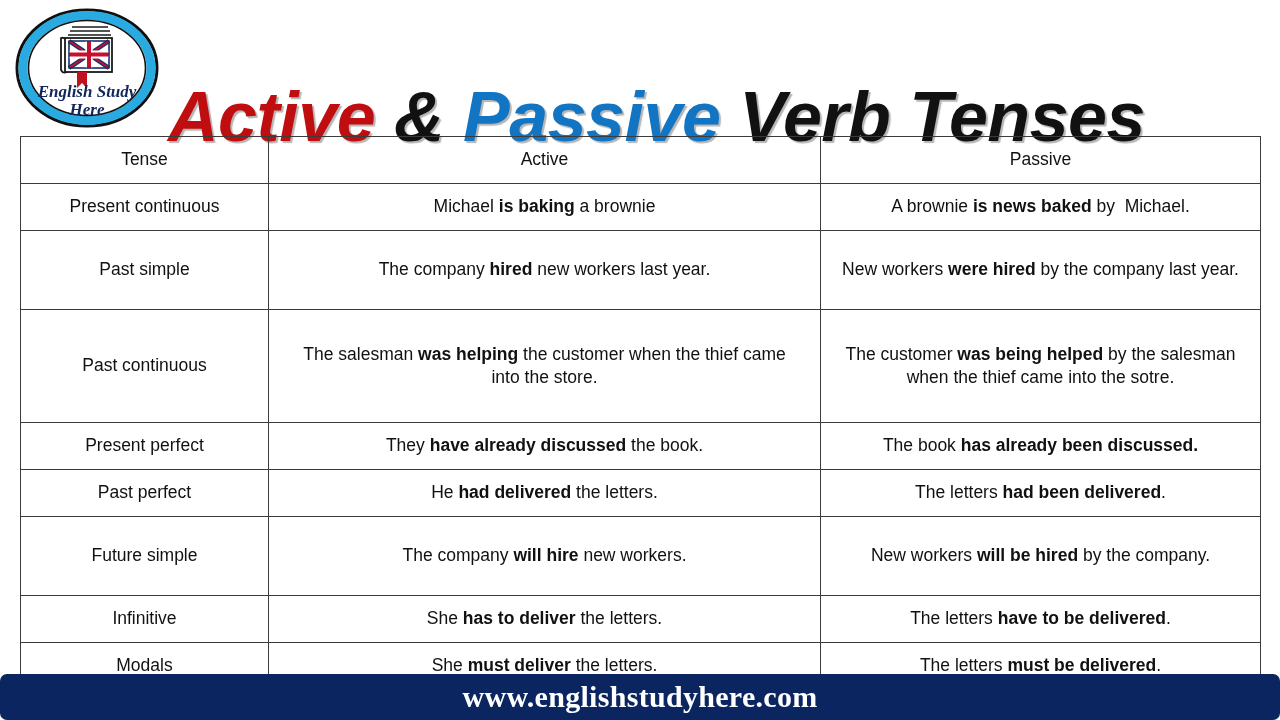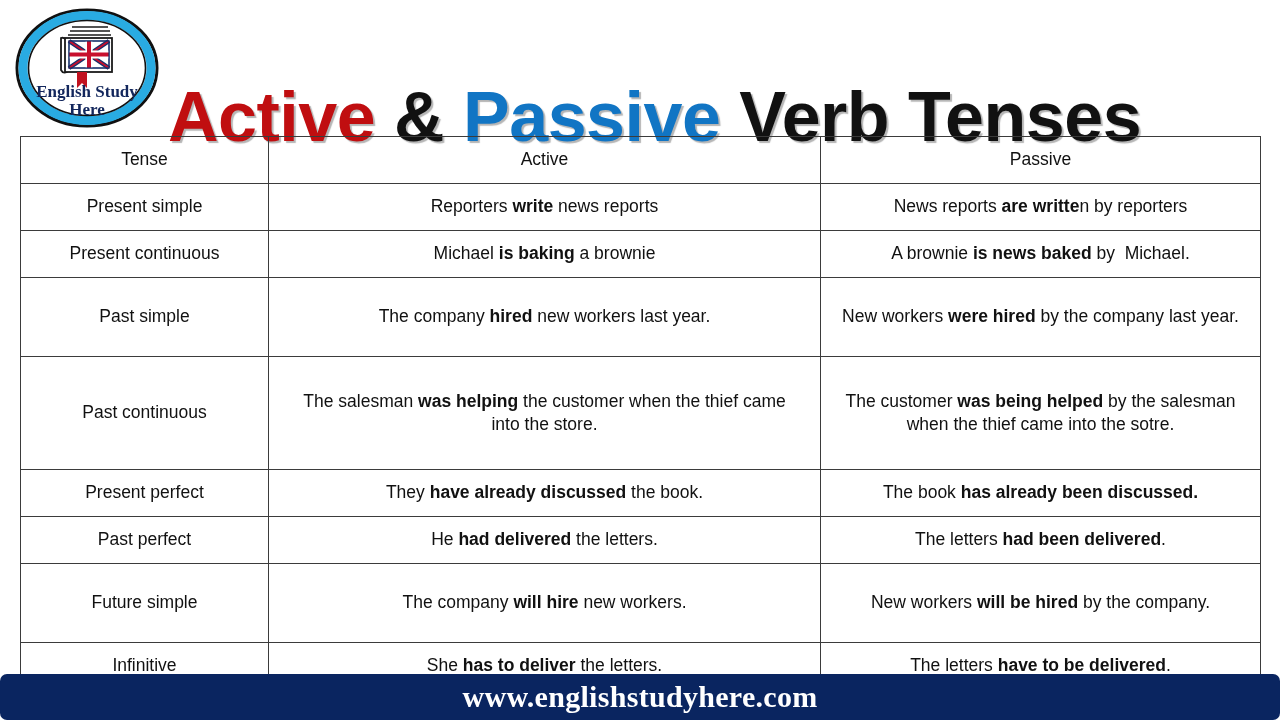--- a/index.html
+++ b/index.html
@@ -15,20 +15,21 @@
     position: relative;
   }
 
   
   #page-header {
     position: absolute;
     left: 0;
     top: 0;
     width: 1280px;
     height: 132px;
+    font-style: italic;
   }
 
   #brand-logo {
     position: absolute;
     left: 14px;
     top: 8px;
     width: 146px;
     height: 120px;
   }
 
@@ -166,25 +167,20 @@
   </colgroup>
   <thead>
     <tr>
       <th class="h-tense">Tense</th>
       <th class="h-active">Active</th>
       <th class="h-passive">Passive</th>
     </tr>
   </thead>
   <tbody id="table-body">
       <tr class="r-h1">
-        <td class="tense-cell">Present simple</td>
-        <td class="sentence-cell">Reporters <b>write</b> news reports</td>
-        <td class="sentence-cell">News reports <b>are writte</b>n by reporters</td>
-      </tr>
-      <tr class="r-h1">
         <td class="tense-cell">Present continuous</td>
         <td class="sentence-cell">Michael <b>is baking</b> a brownie</td>
         <td class="sentence-cell">A brownie <b>is news baked</b> by&nbsp; Michael.</td>
       </tr>
       <tr class="r-h2">
         <td class="tense-cell">Past simple</td>
         <td class="sentence-cell">The company <b>hired</b> new workers last year.</td>
         <td class="sentence-cell">New workers <b>were hired</b> by the company last year.</td>
       </tr>
       <tr class="r-h3">

